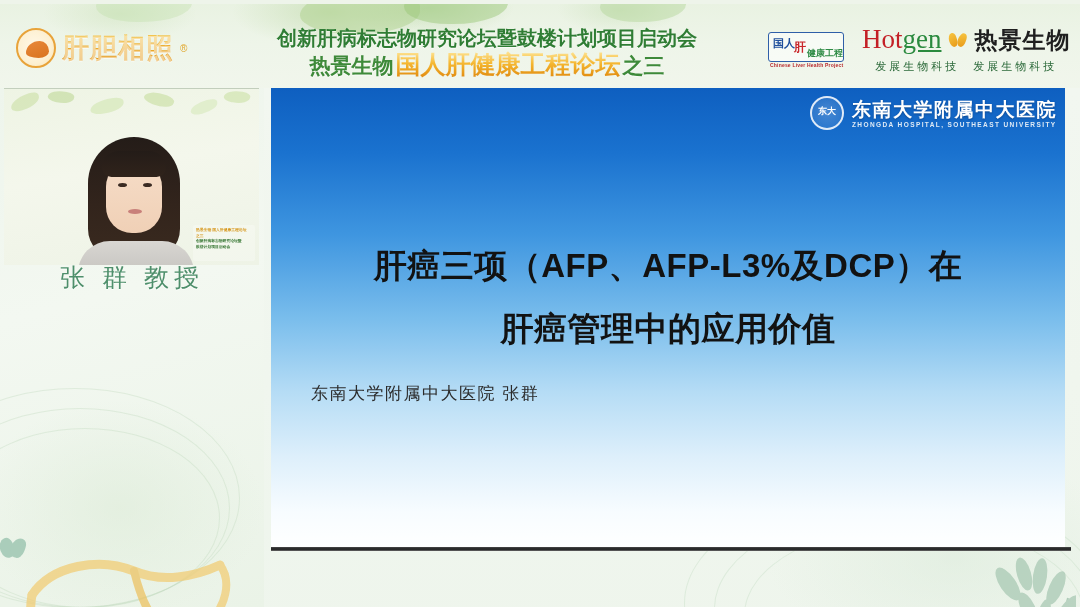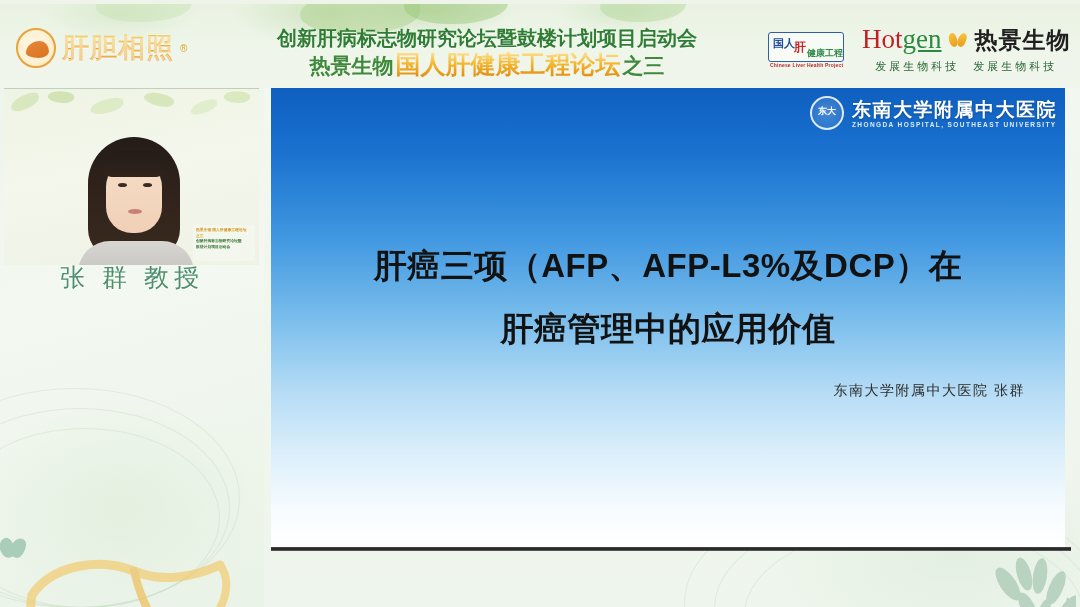--- a/index.html
+++ b/index.html
@@ -202,22 +202,22 @@
   }
   #hosp-en{
     font-size:6.5px; font-weight:bold; color:#dfeaf5; letter-spacing:1.4px; margin-top:1px;
   }
   #slide-title{
     position:absolute; left:40px; top:146px; width:714px; text-align:center;
     font-size:33px; font-weight:bold; color:#121212; line-height:63px;
     letter-spacing:.5px;
   }
   #slide-presenter{
-    position:absolute; left:40px; top:294px; width:714px; text-align:right;
-    font-size:14px; color:#2b2b2b; letter-spacing:1.5px;
+    position:absolute; left:40px; top:294px; width:714px; text-align:left;
+    font-size:17px; color:#2b2b2b; letter-spacing:1.5px;
   }
   #slide-rule{
     position:absolute; left:7px; top:459px; width:800px; height:4px;
     background:linear-gradient(180deg,#4a4a4a,#1d1d1d 55%,#6a6a6a);
   }
   #stage-sprig{ position:absolute; right:4px; bottom:-6px; width:118px; height:120px; opacity:.75; }
   #stage-sprig svg{ width:100%; height:100%; }
 </style>
 </head>
 <body>

